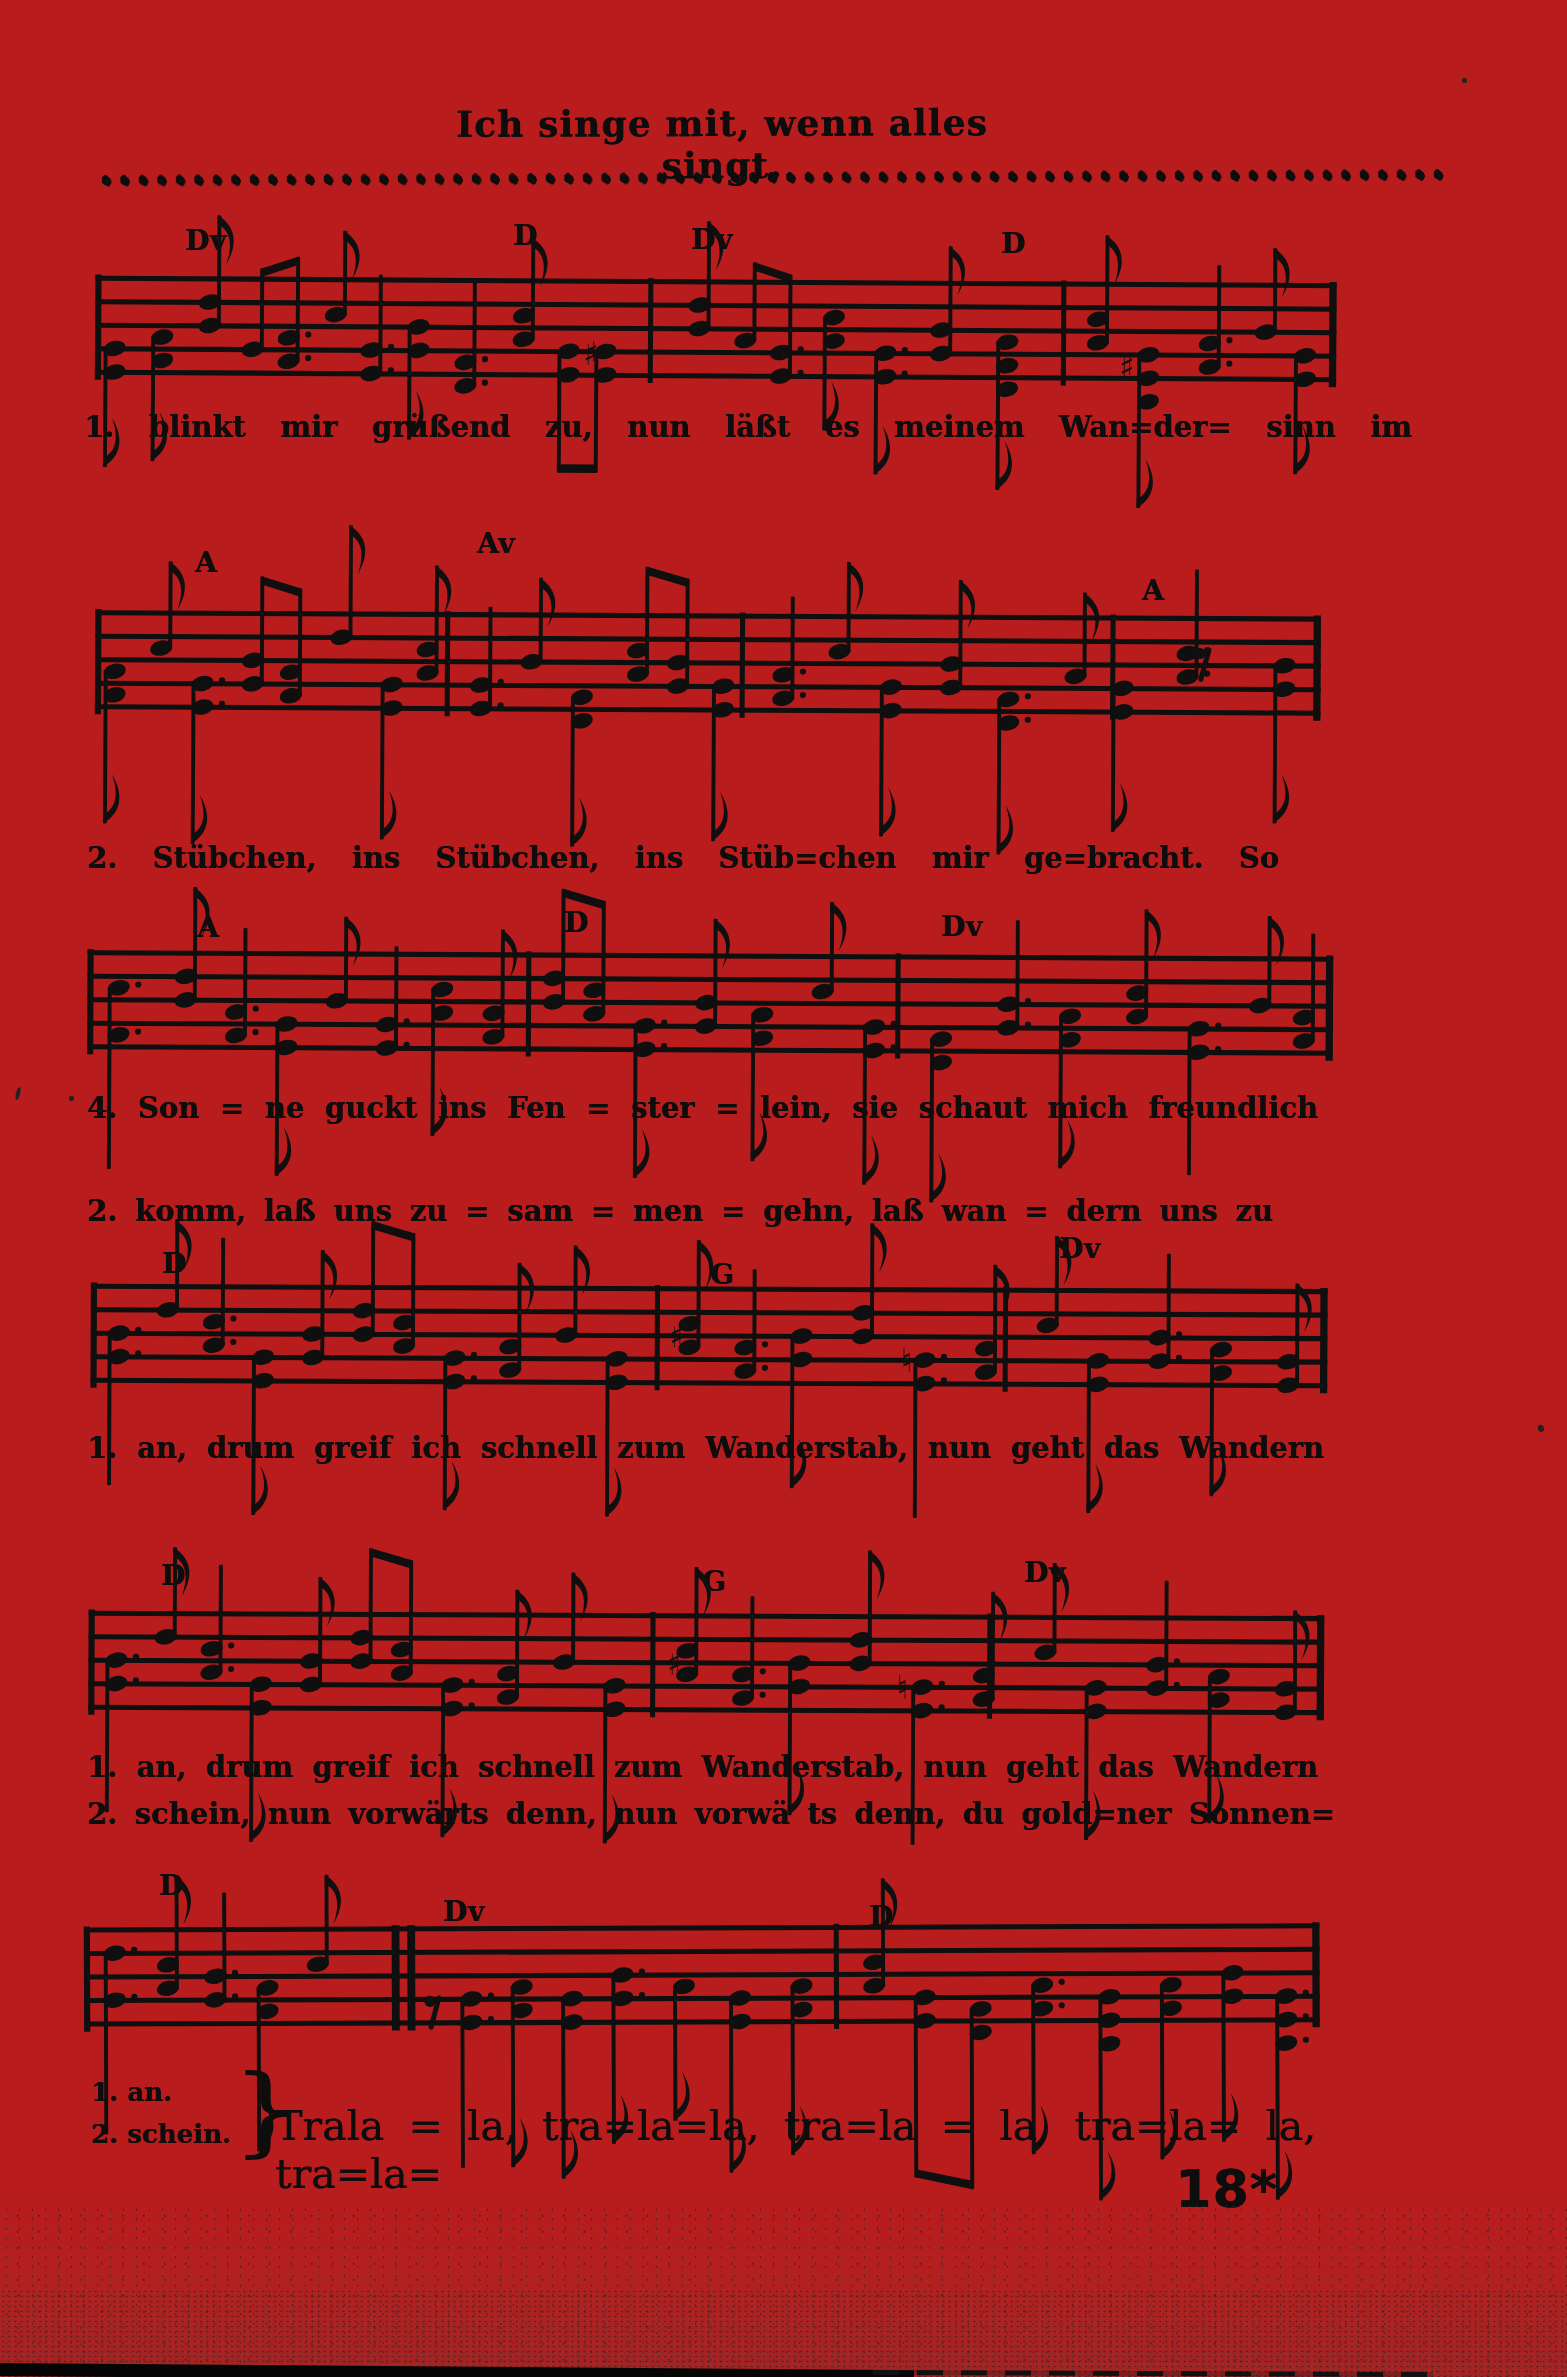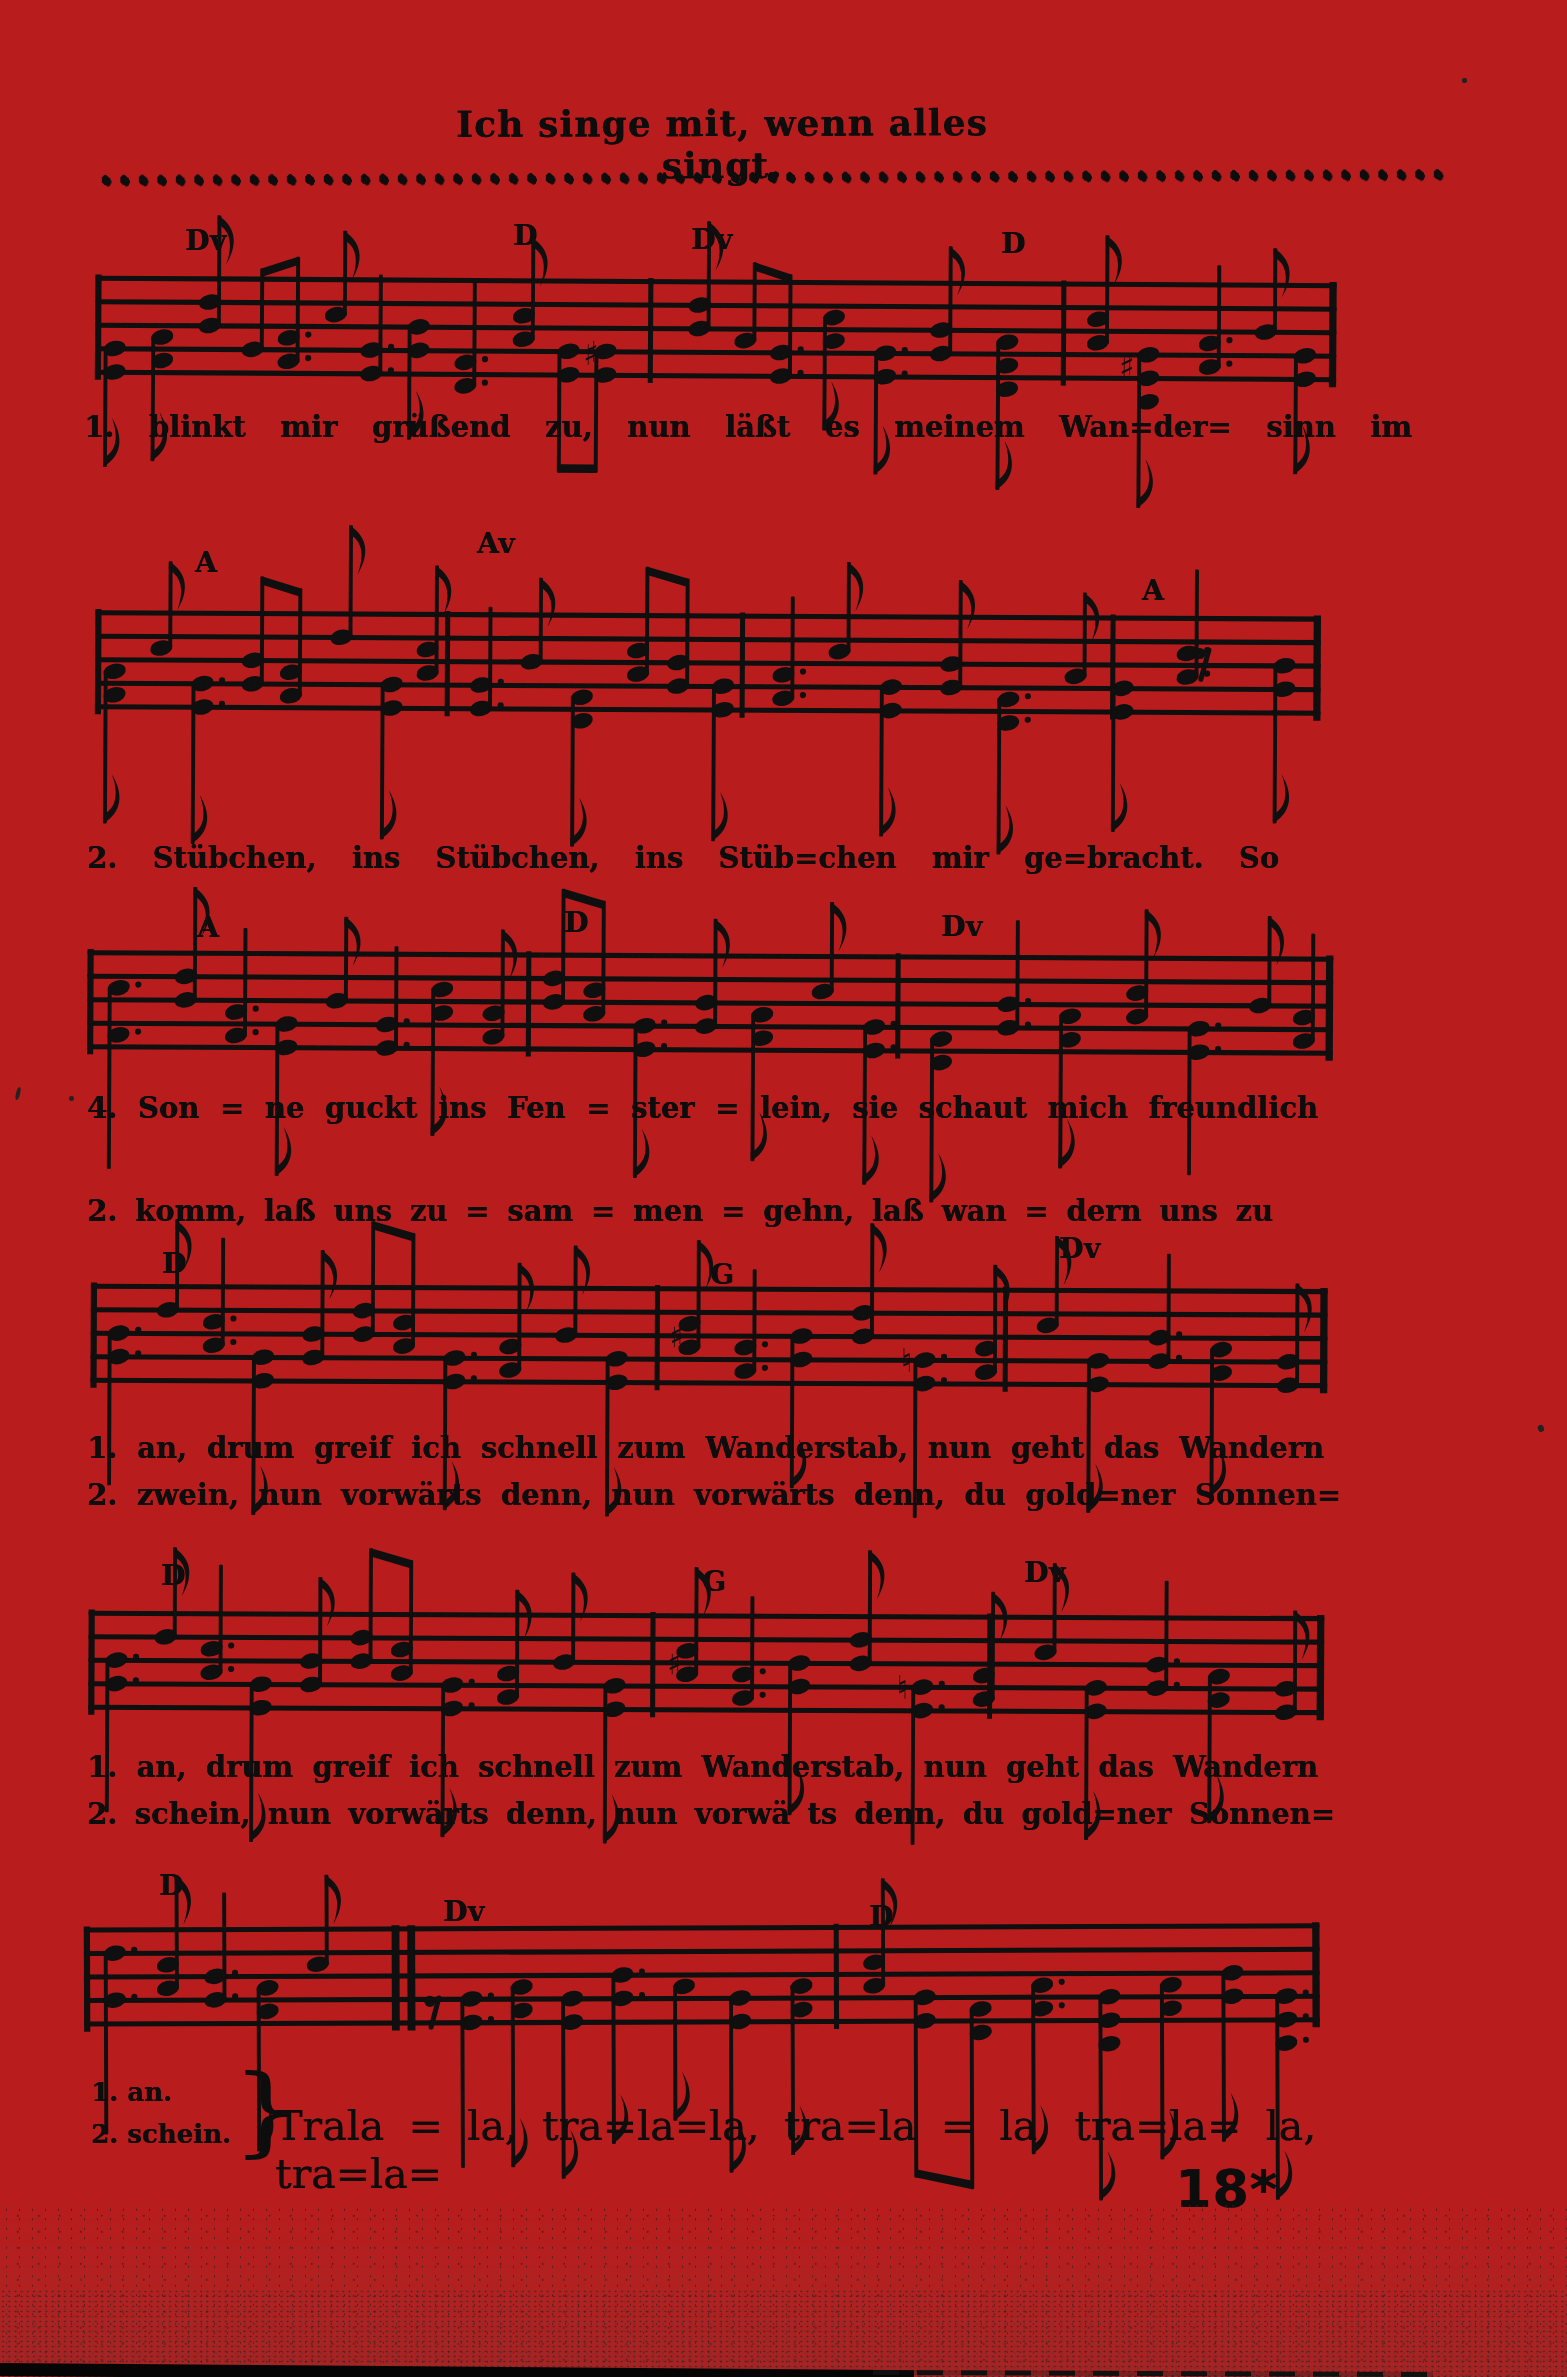--- a/index.html
+++ b/index.html
@@ -771,21 +771,20 @@
     </svg>
 
   <div class="lyric" style="left:84px;top:413px;width:1328px">1. blinkt mir grüßend zu, nun läßt es meinem Wan=der= sinn im</div>
 
   <div class="lyric" style="left:87px;top:844px;width:1192px">2. Stübchen, ins Stübchen, ins Stüb=chen mir ge=bracht. So</div>
 
   <div class="lyric" style="left:87px;top:1094px;width:1231px">4. Son = ne guckt ins Fen = ster = lein, sie schaut mich freundlich</div>
   <div class="lyric" style="left:87px;top:1197px;width:1186px">2. komm, laß uns zu = sam = men = gehn, laß wan = dern uns zu</div>
 
   <div class="lyric" style="left:87px;top:1434px;width:1237px">1. an, drum greif ich schnell zum Wanderstab, nun geht das Wandern</div>
-  <div class="lyric" style="left:87px;top:1481px;width:1254px">2. zwein, nun vorwärts denn, nun vorwärts denn, du gold=ner Sonnen=</div>
 
   <div class="lyric" style="left:87px;top:1753px;width:1231px">1. an, drum greif ich schnell zum Wanderstab, nun geht das Wandern</div>
   <div class="lyric" style="left:87px;top:1800px;width:1248px">2. schein, nun vorwärts denn, nun vorwä ts denn, du gold=ner Sonnen=</div>
 
   <div class="ending-verse" style="left:91px;top:2077px">1. an.</div>
   <div class="ending-verse" style="left:91px;top:2119px">2. schein.</div>
   <div class="ending-brace" style="left:235px;top:2061px">}</div>
   <div class="tralala" style="left:275px;top:2102px;width:1041px">Trala = la, tra=la=la, tra=la = la, tra=la= la, tra=la=</div>
 
   <div class="page-number">18*</div>

